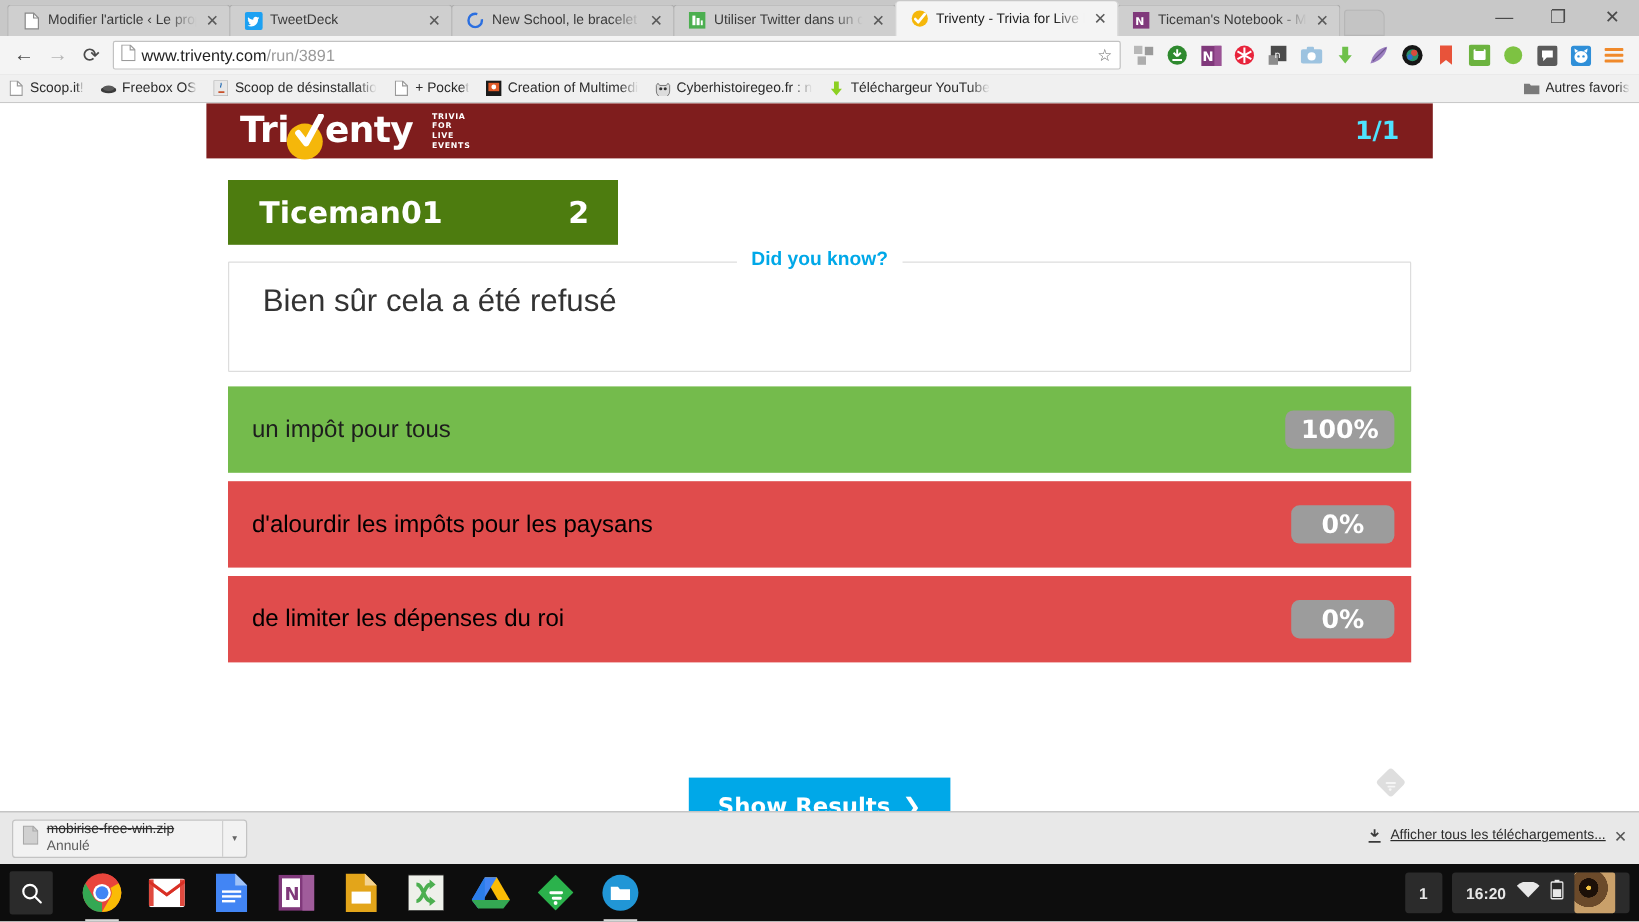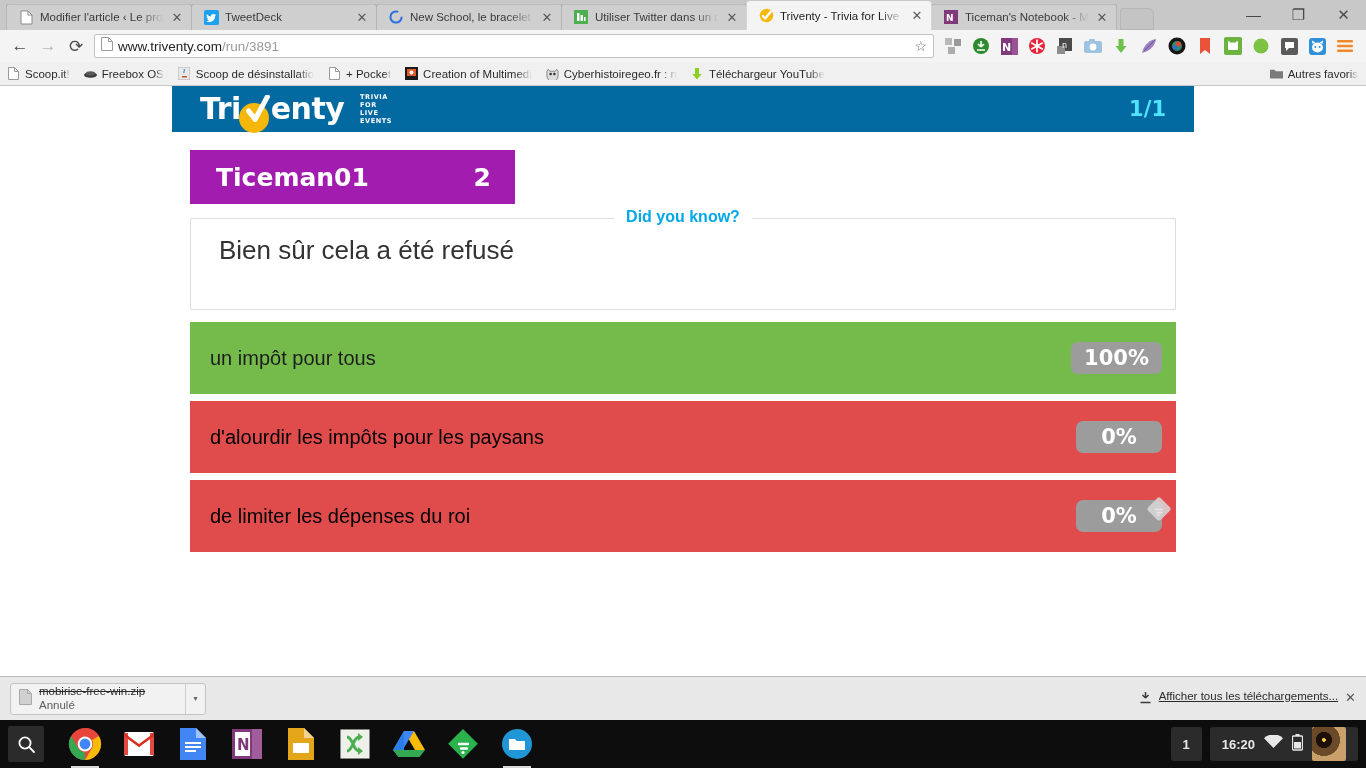--- a/index.html
+++ b/index.html
@@ -67,42 +67,42 @@
   
   .viewport { height: 590px; background: #fff; position: relative; overflow: hidden; }
 
   
   .page-bg { position: absolute; inset: 0; background: #ffffff; }
   .app {
     position: absolute; left: 172px; top: 0; width: 1022px; min-height: 590px;
     background: #fff;
   }
   .tv-header {
-    height: 46px; background: #0369a1; display: flex; align-items: center;
+    height: 46px; background: #7f1d1d; display: flex; align-items: center;
     justify-content: space-between; padding: 0 28px 0 28px; position: relative;
   }
   .tv-logo { display: flex; align-items: flex-end; position: relative; height: 46px; }
   .logo-wrap { position: relative; height: 46px; display: flex; align-items: center; }
   .logo-text { font-size: 30px; font-weight: bold; color: #fff; letter-spacing: -0.5px;
                font-family: "DejaVu Sans", sans-serif; line-height: 1; }
   .logo-v { position: relative; display: inline-block; width: 30px; }
   .logo-circle {
     position: absolute; left: -2px; top: -6px; width: 30px; height: 30px; border-radius: 50%;
     background: #f5b70a;
   }
   .logo-check {
     position: absolute; left: 3px; top: -14px; width: 26px; height: 30px;
   }
   .logo-tag { position: absolute; left: 160px; bottom: 7px; font-size: 6.5px; font-weight: bold;
               letter-spacing: 0.6px; color: #fff; font-family: "DejaVu Sans", sans-serif; }
   .tv-count { font-size: 21px; font-weight: bold; color: #4fe3ff; font-family: "DejaVu Sans", sans-serif; }
 
   .tv-body { padding: 0; position: relative; }
   .player-badge {
-    margin: 18px 0 0 18px; width: 325px; height: 54px; background: #a21caf;
+    margin: 18px 0 0 18px; width: 325px; height: 54px; background: #4d7c0f;
     display: flex; align-items: center; justify-content: space-between; padding: 0 24px 0 26px;
   }
   .player-name { font-size: 25px; font-weight: bold; color: #fff; font-family: "DejaVu Sans", sans-serif; }
   .player-score { font-size: 25px; font-weight: bold; color: #fff; font-family: "DejaVu Sans", sans-serif; }
 
   .didyouknow-wrap { position: relative; margin-top: 14px; padding: 0 18px; }
   .dyk-fieldset {
     border: 1px solid #ddd; border-radius: 1px; padding: 16px 14px 36px 28px; position: relative;
     min-height: 92px;
   }
@@ -495,20 +495,26 @@
           <div class="answer wrong">
             <span class="answer-text">d'alourdir les impôts pour les paysans</span>
             <span class="pct">0%</span>
           </div>
           <div class="answer wrong">
             <span class="answer-text">de limiter les dépenses du roi</span>
             <span class="pct">0%</span>
           </div>
         </div>
 
+        <div class="show-results-wrap">
+          <button class="show-results">
+            <span>Show Results</span>
+            <span>❯</span>
+          </button>
+        </div>
 
         <div class="feedback-ico">
           <svg width="30" height="30" viewBox="0 0 30 30">
             <rect x="6" y="6" width="18" height="18" rx="3" transform="rotate(45 15 15)" fill="#d9d9d9"></rect>
             <g stroke="#f4f4f4" stroke-width="1.6" stroke-linecap="round">
               <path d="M11.5 15.5h7M13 18.5h5"></path>
             </g>
             <circle cx="14.5" cy="21" r="1.1" fill="#f4f4f4"></circle>
           </svg>
         </div>

